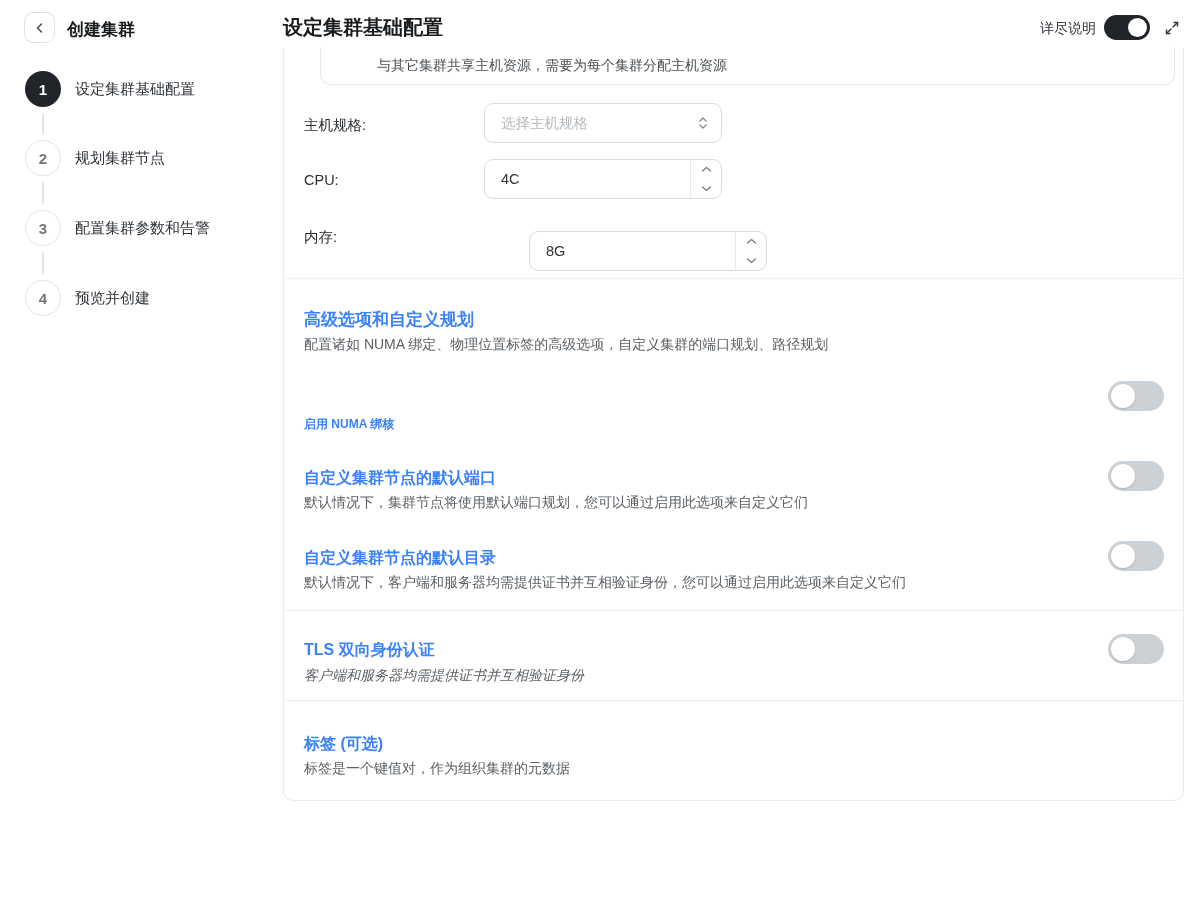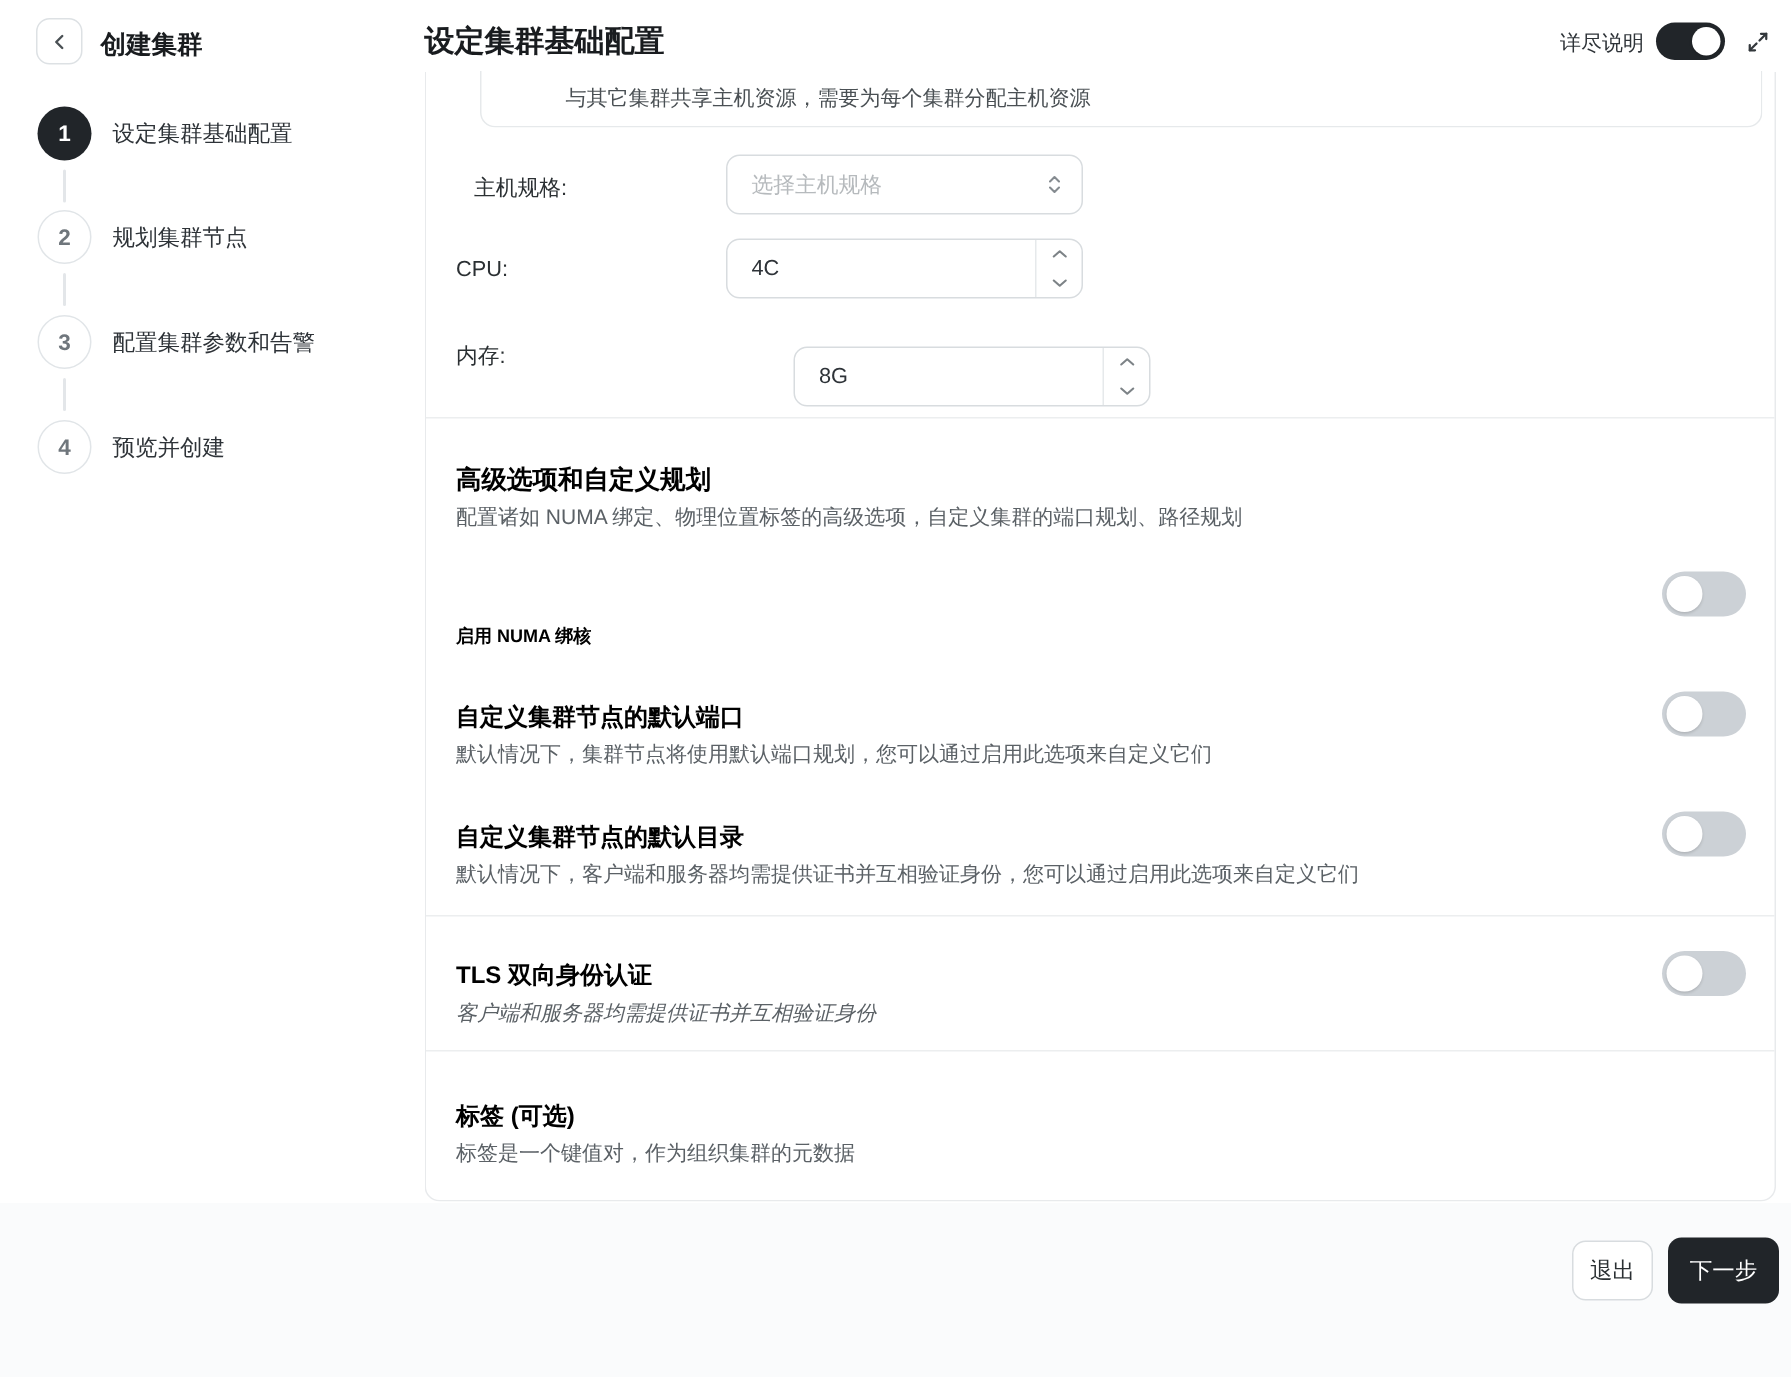--- a/index.html
+++ b/index.html
@@ -75,21 +75,21 @@
     border-radius: 0 0 10px 10px;
   }
   .note-box {
     position: absolute; left: 8px; right: 8px; top: -1px; height: 38px;
     border: 1px solid #e6e9eb; border-top: none; border-radius: 0 0 10px 10px;
     display: flex; align-items: center; padding-left: 56px; margin-left: 28px;
   }
   .note-text { font-size: 14px; color: #4a5054; }
 
   .field-label { position: absolute; left: 20px; font-size: 14.5px; color: #2b3033; }
-  .fl1 { top: 68px; margin-left: 12px; } .fl2 { top: 124px; } .fl3 { top: 180px; }
+  .fl1 { top: 68px; } .fl2 { top: 124px; } .fl3 { top: 180px; }
   .control {
     position: absolute; left: 200px; width: 238px; height: 40px;
     background: #fff; border: 1px solid #d8dcdf; border-radius: 9px;
   }
   .ct1 { top: 55px; } .ct2 { top: 111px; } .ct3 { top: 183px; margin-left: 45px; }
   .select-box { display: flex; align-items: center; justify-content: space-between; padding: 0 12px 0 16px; cursor: pointer; }
   .select-placeholder { font-size: 14.5px; color: #b6babd; }
   .num-input {
     position: absolute; left: 0; top: 0; width: 206px; height: 38px;
     border: none; outline: none; background: transparent;
@@ -100,21 +100,21 @@
     border-left: 1px solid #e6e9eb; display: flex; flex-direction: column;
   }
   .stepper-btn {
     flex: 1; border: none; background: transparent; cursor: pointer;
     display: flex; align-items: center; justify-content: center; padding: 0;
   }
 
   .divider { position: absolute; left: 0; width: 100%; height: 1px; background: #eceeef; }
   .d1 { top: 230px; } .d2 { top: 562px; } .d3 { top: 652px; }
 
-  .sec-title { position: absolute; left: 20px; font-weight: bold; color: #000000; white-space: nowrap; }
+  .sec-title { position: absolute; left: 20px; font-weight: bold; color: #3b82f6; white-space: nowrap; }
   .sec-desc  { position: absolute; left: 20px; font-size: 14px; color: #5b6166; white-space: nowrap; }
   .adv-title  { top: 260px; font-size: 17px; }
   .adv-desc   { top: 288px; }
   .numa-title { top: 340px; font-size: 12px; margin-top: 28px; }
   .numa-desc  { top: 366px; }
   .port-title { top: 420px; font-size: 16px; }
   .port-desc  { top: 446px; }
   .dir-title  { top: 500px; font-size: 16px; }
   .dir-desc   { top: 526px; }
   .tls-title  { top: 592px; font-size: 16px; }
@@ -275,18 +275,14 @@
   <div class="toggle toggle-row off t-port">
       <span class="knob"></span>
     </div>
   <div class="toggle toggle-row off t-dir">
       <span class="knob"></span>
     </div>
   <div class="toggle toggle-row off t-tls">
       <span class="knob"></span>
     </div>
 
-  <div class="footer">
-    <button class="exit-btn">退出</button>
-    <button class="next-btn">下一步</button>
-  </div>
 
 </div>
 
 </body></html>

